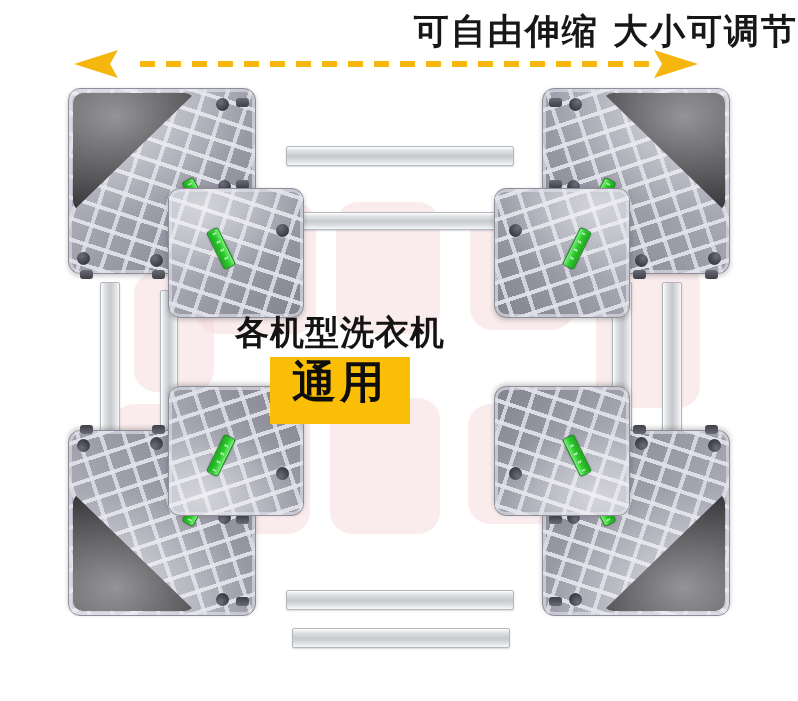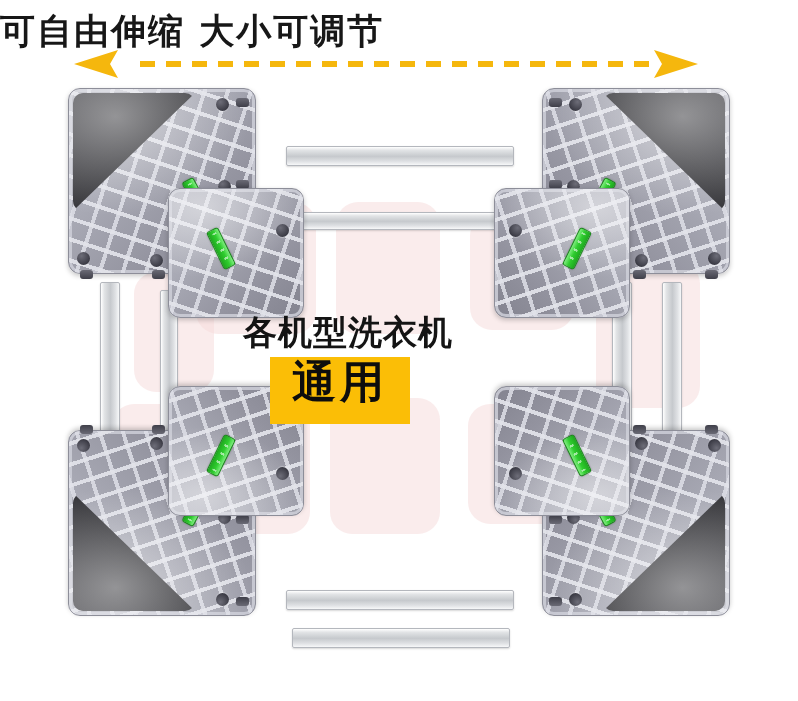--- a/index.html
+++ b/index.html
@@ -8,21 +8,21 @@
   #stage{
     position:relative;
     width:798px;height:701px;
     background:#ffffff;
     overflow:hidden;
   }
 
   
   .headline{
     position:absolute;left:0;top:8px;width:798px;
-    text-align:left;
+    text-align:right;
     font-size:35px;
     font-weight:700;
     letter-spacing:2px;
     color:#171717;
     font-family:"DejaVu Sans","Liberation Sans",sans-serif;
     white-space:nowrap;
   }
 
   
   .ruler{position:absolute;left:0;top:50px;width:798px;height:28px;}
@@ -124,21 +124,21 @@
   }
 
   
   .caption{
     position:absolute;
     text-align:center;
     white-space:nowrap;
     font-family:"DejaVu Sans","Liberation Sans",sans-serif;
   }
   .caption-top{
-    left:8px;top:310px;width:680px;
+    left:0;top:310px;width:680px;
     font-size:34px;font-weight:700;color:#141414;letter-spacing:1px;
   }
   .badge-wrap{position:absolute;left:0;top:357px;width:680px;text-align:center;}
   .badge{
     display:inline-block;
     background:var(--amber-solid);
     color:#0d0d0d;
     font-size:44px;font-weight:800;letter-spacing:4px;
     padding:3px 22px 20px 22px;
     line-height:1.0;

